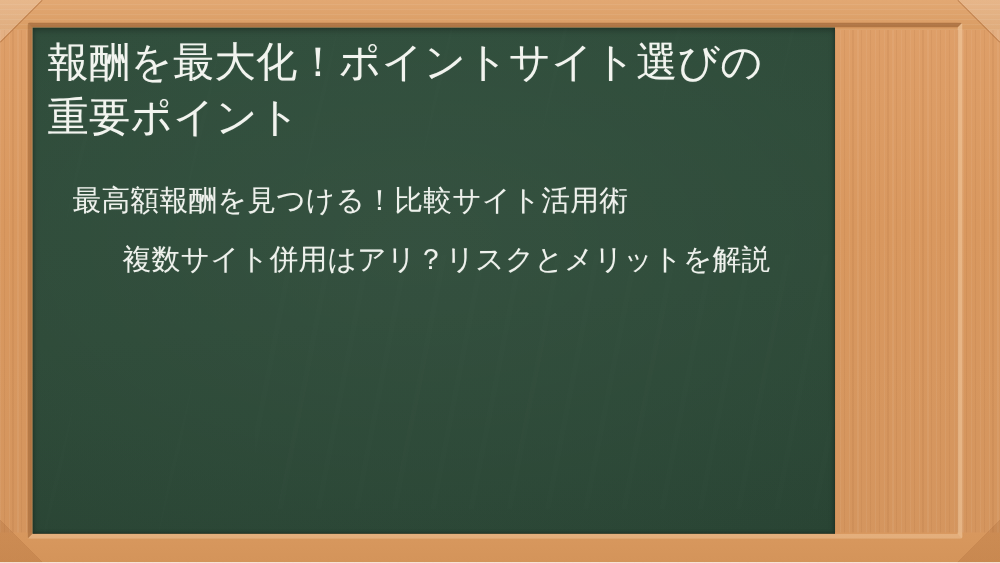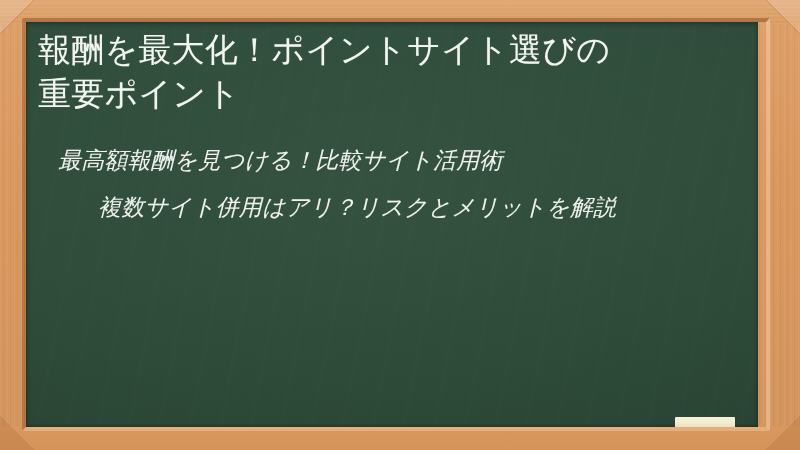--- a/index.html
+++ b/index.html
@@ -86,21 +86,21 @@
     border-right: 4px solid rgba(255,228,195,0.40);
     border-bottom: 4px solid rgba(255,230,198,0.30);
     border-radius: 2px;
   }
 
   
   .board {
     position: absolute;
     left: 26px;
     top: 22px;
-    width: 732px;
+    width: 642px;
     height: 405px;
     background:
       radial-gradient(ellipse 115% 105% at 48% 42%,
         rgba(255,255,255,0.035) 0%,
         rgba(255,255,255,0.012) 45%,
         rgba(0,0,0,0.05) 82%,
         rgba(0,0,0,0.11) 100%),
       linear-gradient(175deg, #2f4d3b 0%, #2d4a38 55%, #2a4635 100%);
     box-shadow:
       inset 0 2px 5px rgba(0,0,0,0.30),
@@ -150,21 +150,20 @@
   }
 
   .bullets {
     position: absolute;
     left: 32px;
     top: 126px;
     width: 700px;
     list-style: none;
     margin: 0;
     padding: 0;
-    font-style: italic;
   }
   .bullet {
     font-size: 23px;
     line-height: 1.05;
     color: #eef1ec;
     letter-spacing: 0.2px;
     margin: 0 0 23px 0;
     text-shadow: 0 0 1px rgba(255,255,255,0.18);
     white-space: nowrap;
   }

